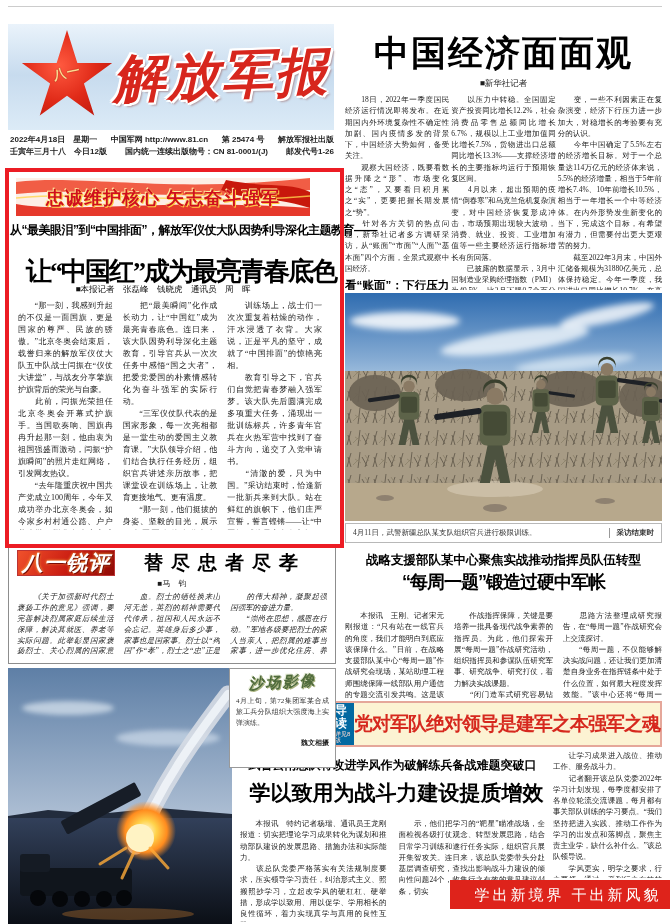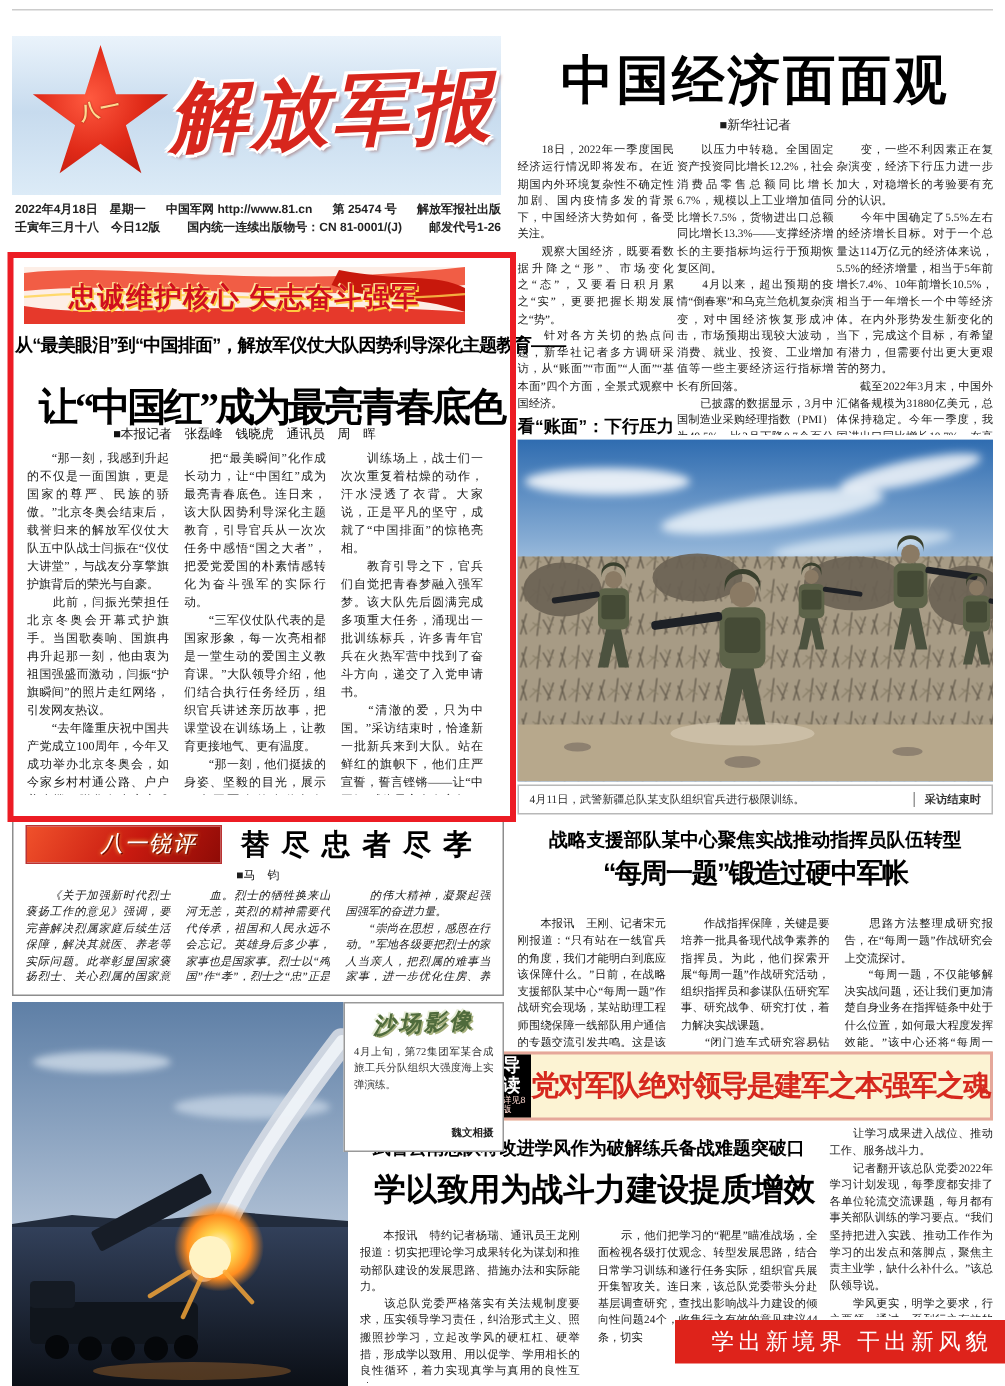--- a/index.html
+++ b/index.html
@@ -70,21 +70,21 @@
   .wk-kicker{position:absolute;left:0;top:4px;width:317px;text-align:center;
     font-size:12.5px;font-weight:900;white-space:nowrap;color:#000;}
   .wk-headline{position:absolute;left:0;top:22px;width:317px;text-align:center;
     font-size:18px;font-weight:900;letter-spacing:-1px;white-space:nowrap;color:#000;}
   .wk-cols{position:absolute;left:0;top:62px;width:317px;height:88px;display:flex;gap:10px;}
   .wk-cols .bodycol{font-size:7.5px;}
 
   
   .daodu{left:333px;top:701px;width:329px;height:46px;background:#fcf3d3;border:2px solid #e5a79a;
     box-sizing:border-box;display:flex;align-items:center;}
-  .daodu-label{width:38px;height:100%;background:#000000;color:#fff;display:flex;
+  .daodu-label{width:38px;height:100%;background:#0369a1;color:#fff;display:flex;
     flex-direction:column;align-items:center;justify-content:center;line-height:1.1;}
   .daodu-label .big{font-size:12px;font-weight:bold;}
   .daodu-label .small{font-size:6px;color:#ffd9d0;}
   .daodu-text{flex:1;text-align:center;font-size:19px;font-weight:900;color:#d6281e;
     letter-spacing:-1px;white-space:nowrap;}
 
   
   .study-head{left:240px;top:755px;width:305px;height:60px;}
   .st-kicker{position:absolute;left:0;top:2px;width:305px;text-align:center;
     font-size:12px;font-weight:900;white-space:nowrap;color:#000;}
@@ -96,39 +96,39 @@
     text-align:justify;white-space:pre-wrap;overflow:hidden;font-family:"Liberation Serif",serif;}
   .bottom-banner{left:450px;top:880px;width:212px;height:29px;background:#de231b;color:#fff;
     text-align:center;line-height:29px;font-size:15px;font-weight:400;letter-spacing:3px;
     white-space:nowrap;z-index:20;padding-left:12px;}
 
   
   .ruiping{left:8px;top:544px;width:328px;height:120px;border:1px solid #8d8d8d;
     box-sizing:border-box;padding:5px 8px;}
   .rp-header{display:flex;align-items:center;gap:8px;}
   .rp-logo{width:96px;height:24px;background:linear-gradient(120deg,#f0512b 0%,#c81a10 55%,#8f0b06 100%);
-    border:1px solid #b33;color:#fff;font-size:15px;font-weight:400;font-style:italic;
+    border:1px solid #b33;color:#fff;font-size:21px;font-weight:700;font-style:italic;
     text-align:center;line-height:24px;letter-spacing:1px;
-    text-shadow:1px 1px 0 #7c0d05,0 0 3px #ffd34d;padding-left:33px;}
+    text-shadow:1px 1px 0 #7c0d05,0 0 3px #ffd34d;}
   .rp-headline{flex:1;text-align:center;font-size:19px;font-weight:900;letter-spacing:8px;
     white-space:nowrap;color:#000;}
   .rp-byline{text-align:center;font-size:8px;margin:2px 0 3px;font-family:"Liberation Serif",serif;}
   .rp-cols{display:flex;gap:10px;height:62px;}
   .rp-cols .bodycol{font-size:7.5px;font-style:italic;line-height:1.45;}
 
   
   .left-photo{left:8px;top:668px;width:224px;height:256px;overflow:hidden;background:#1a2230;}
   .sc-box{left:229px;top:668px;width:107px;height:100px;background:#fff;border:1px solid #999;
     box-sizing:border-box;padding:4px 6px;z-index:10;}
   .sc-label{font-size:15px;font-weight:900;font-style:italic;letter-spacing:2px;
     color:#4f6b3c;text-align:center;transform:rotate(-3deg);
     text-shadow:1px 1px 0 #aab37f,-1px -1px 0 #e9eeda;}
   .sc-caption{margin-top:4px;font-size:7px;line-height:1.6;text-align:justify;
     font-family:"Liberation Serif",serif;color:#333;}
-  .sc-credit{text-align:right;font-size:7px;font-weight:bold;margin-top:20px;
+  .sc-credit{text-align:right;font-size:7px;font-weight:bold;margin-top:8px;
     font-family:"Liberation Serif",serif;}
 </style>
 </head>
 <body>
 
 <div class="page">
 
   <div class="abs top-rule"></div>
 
   <header class="abs masthead">

